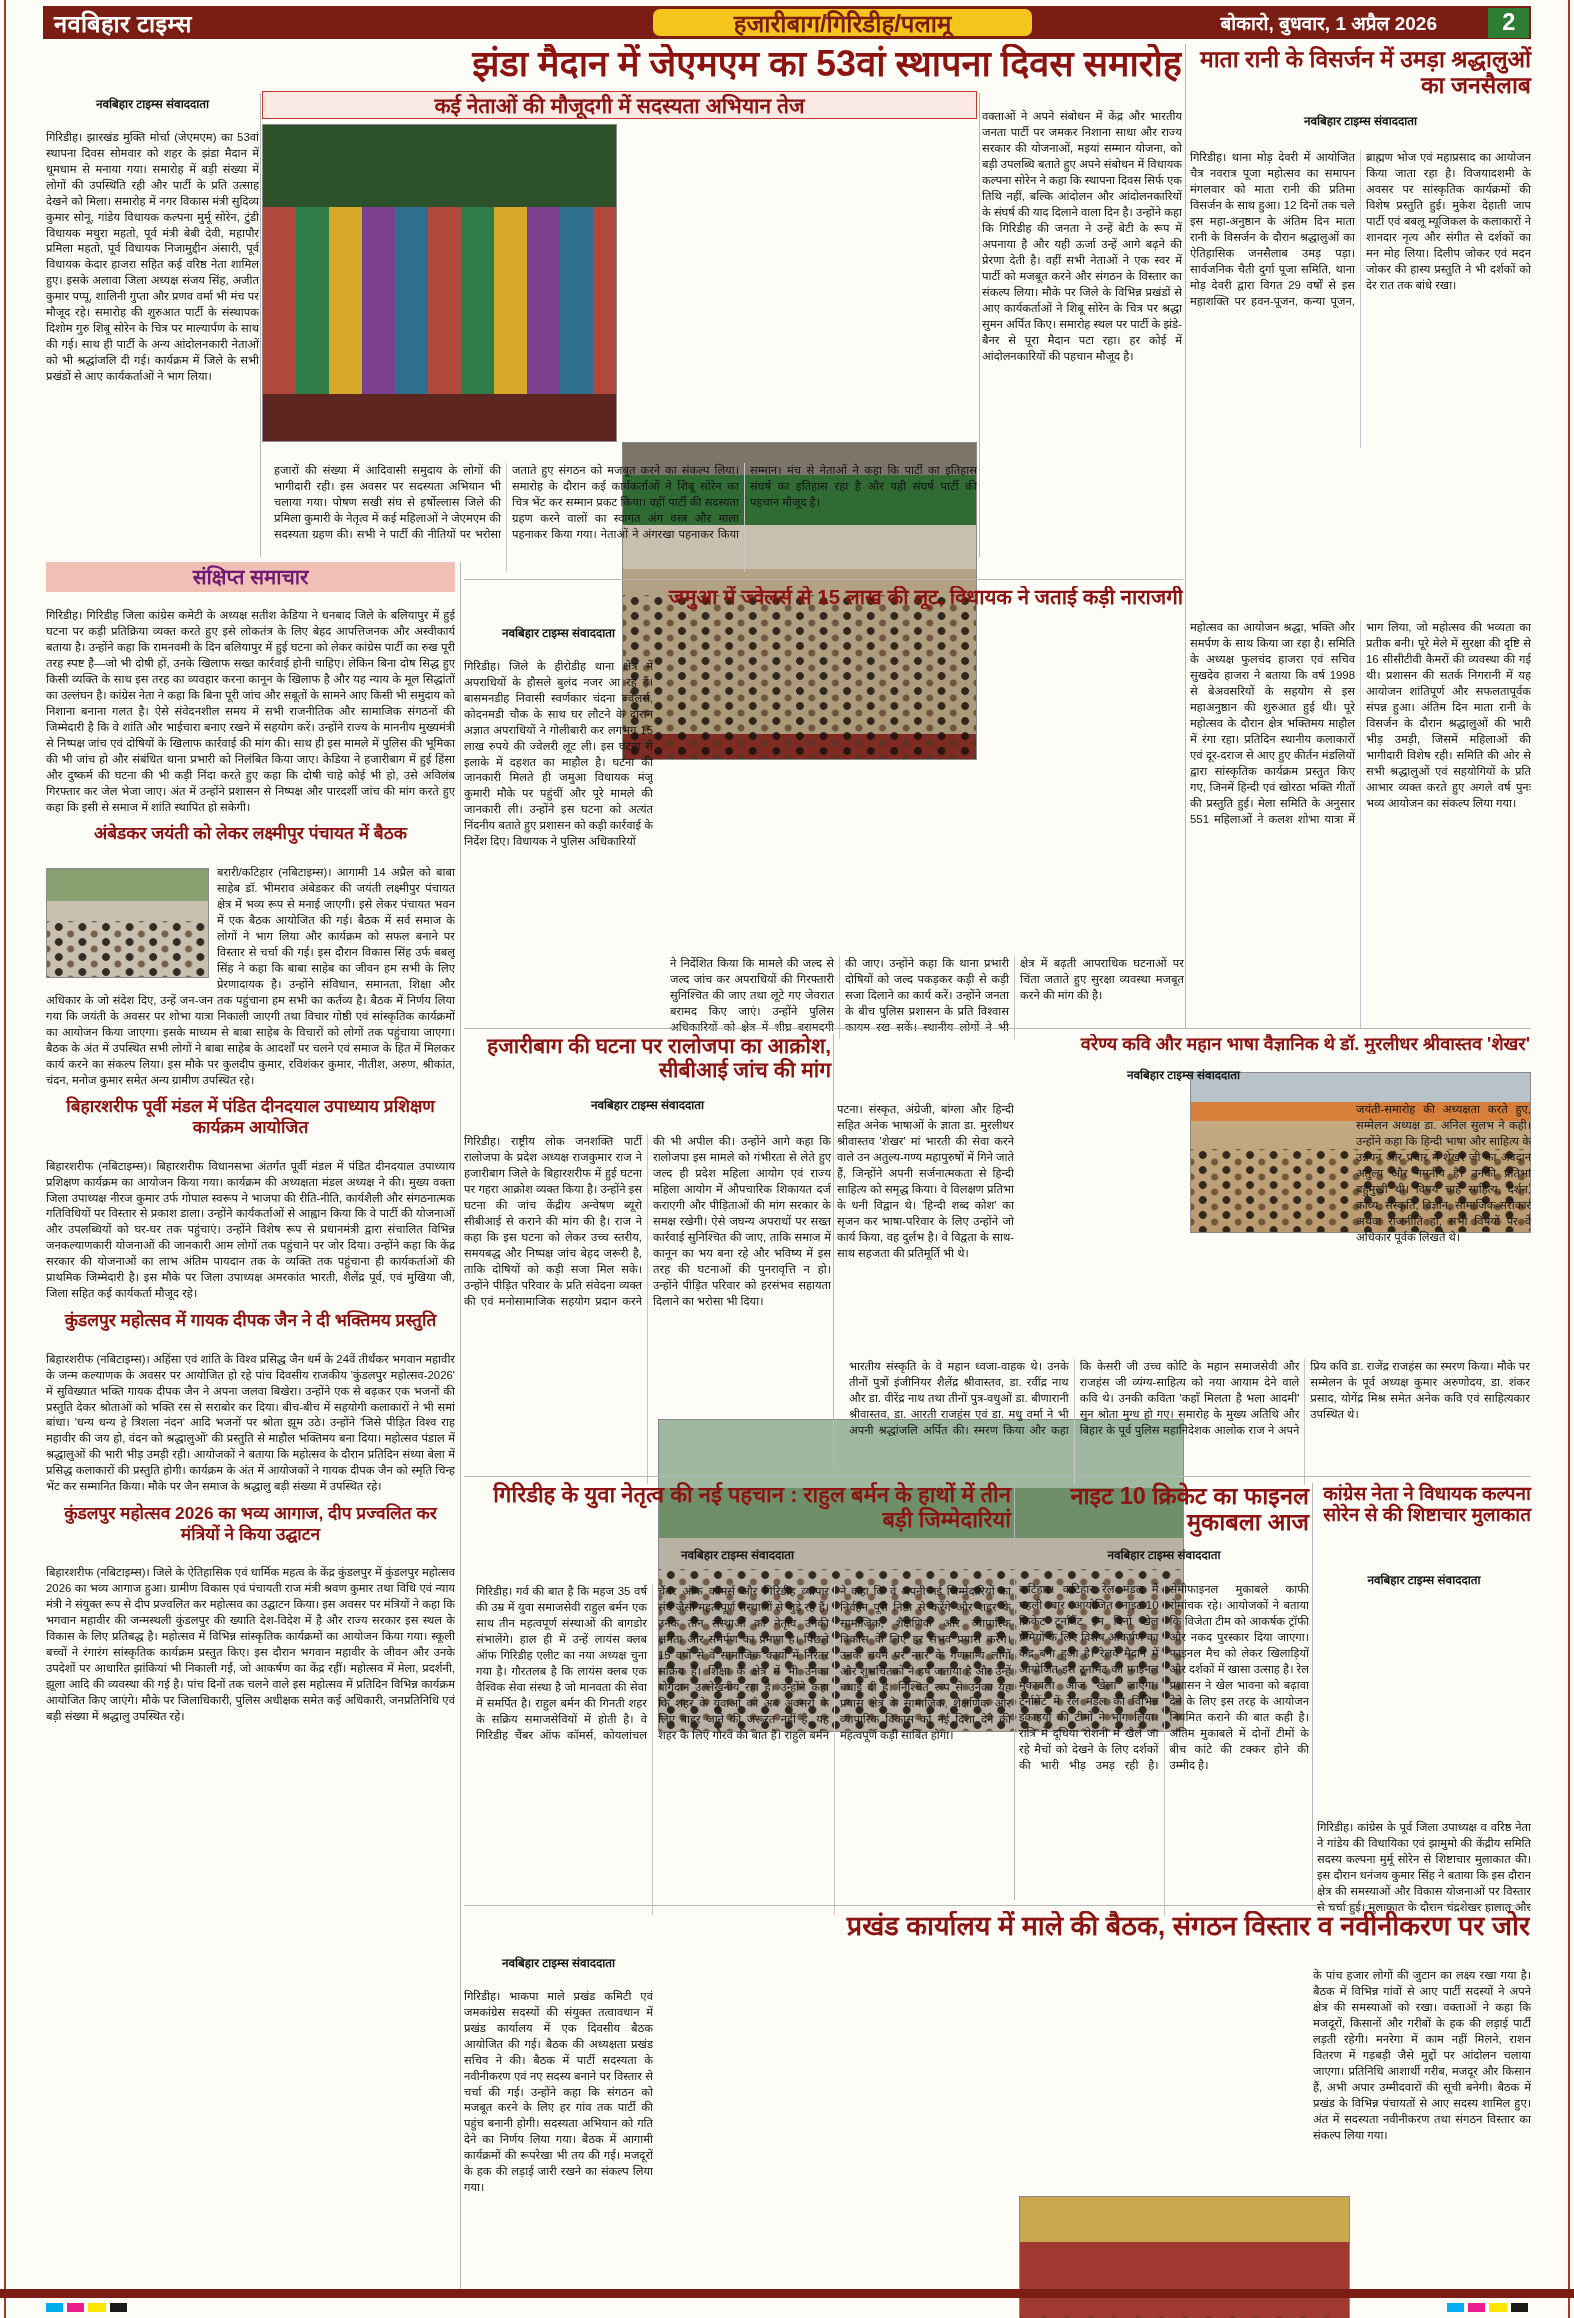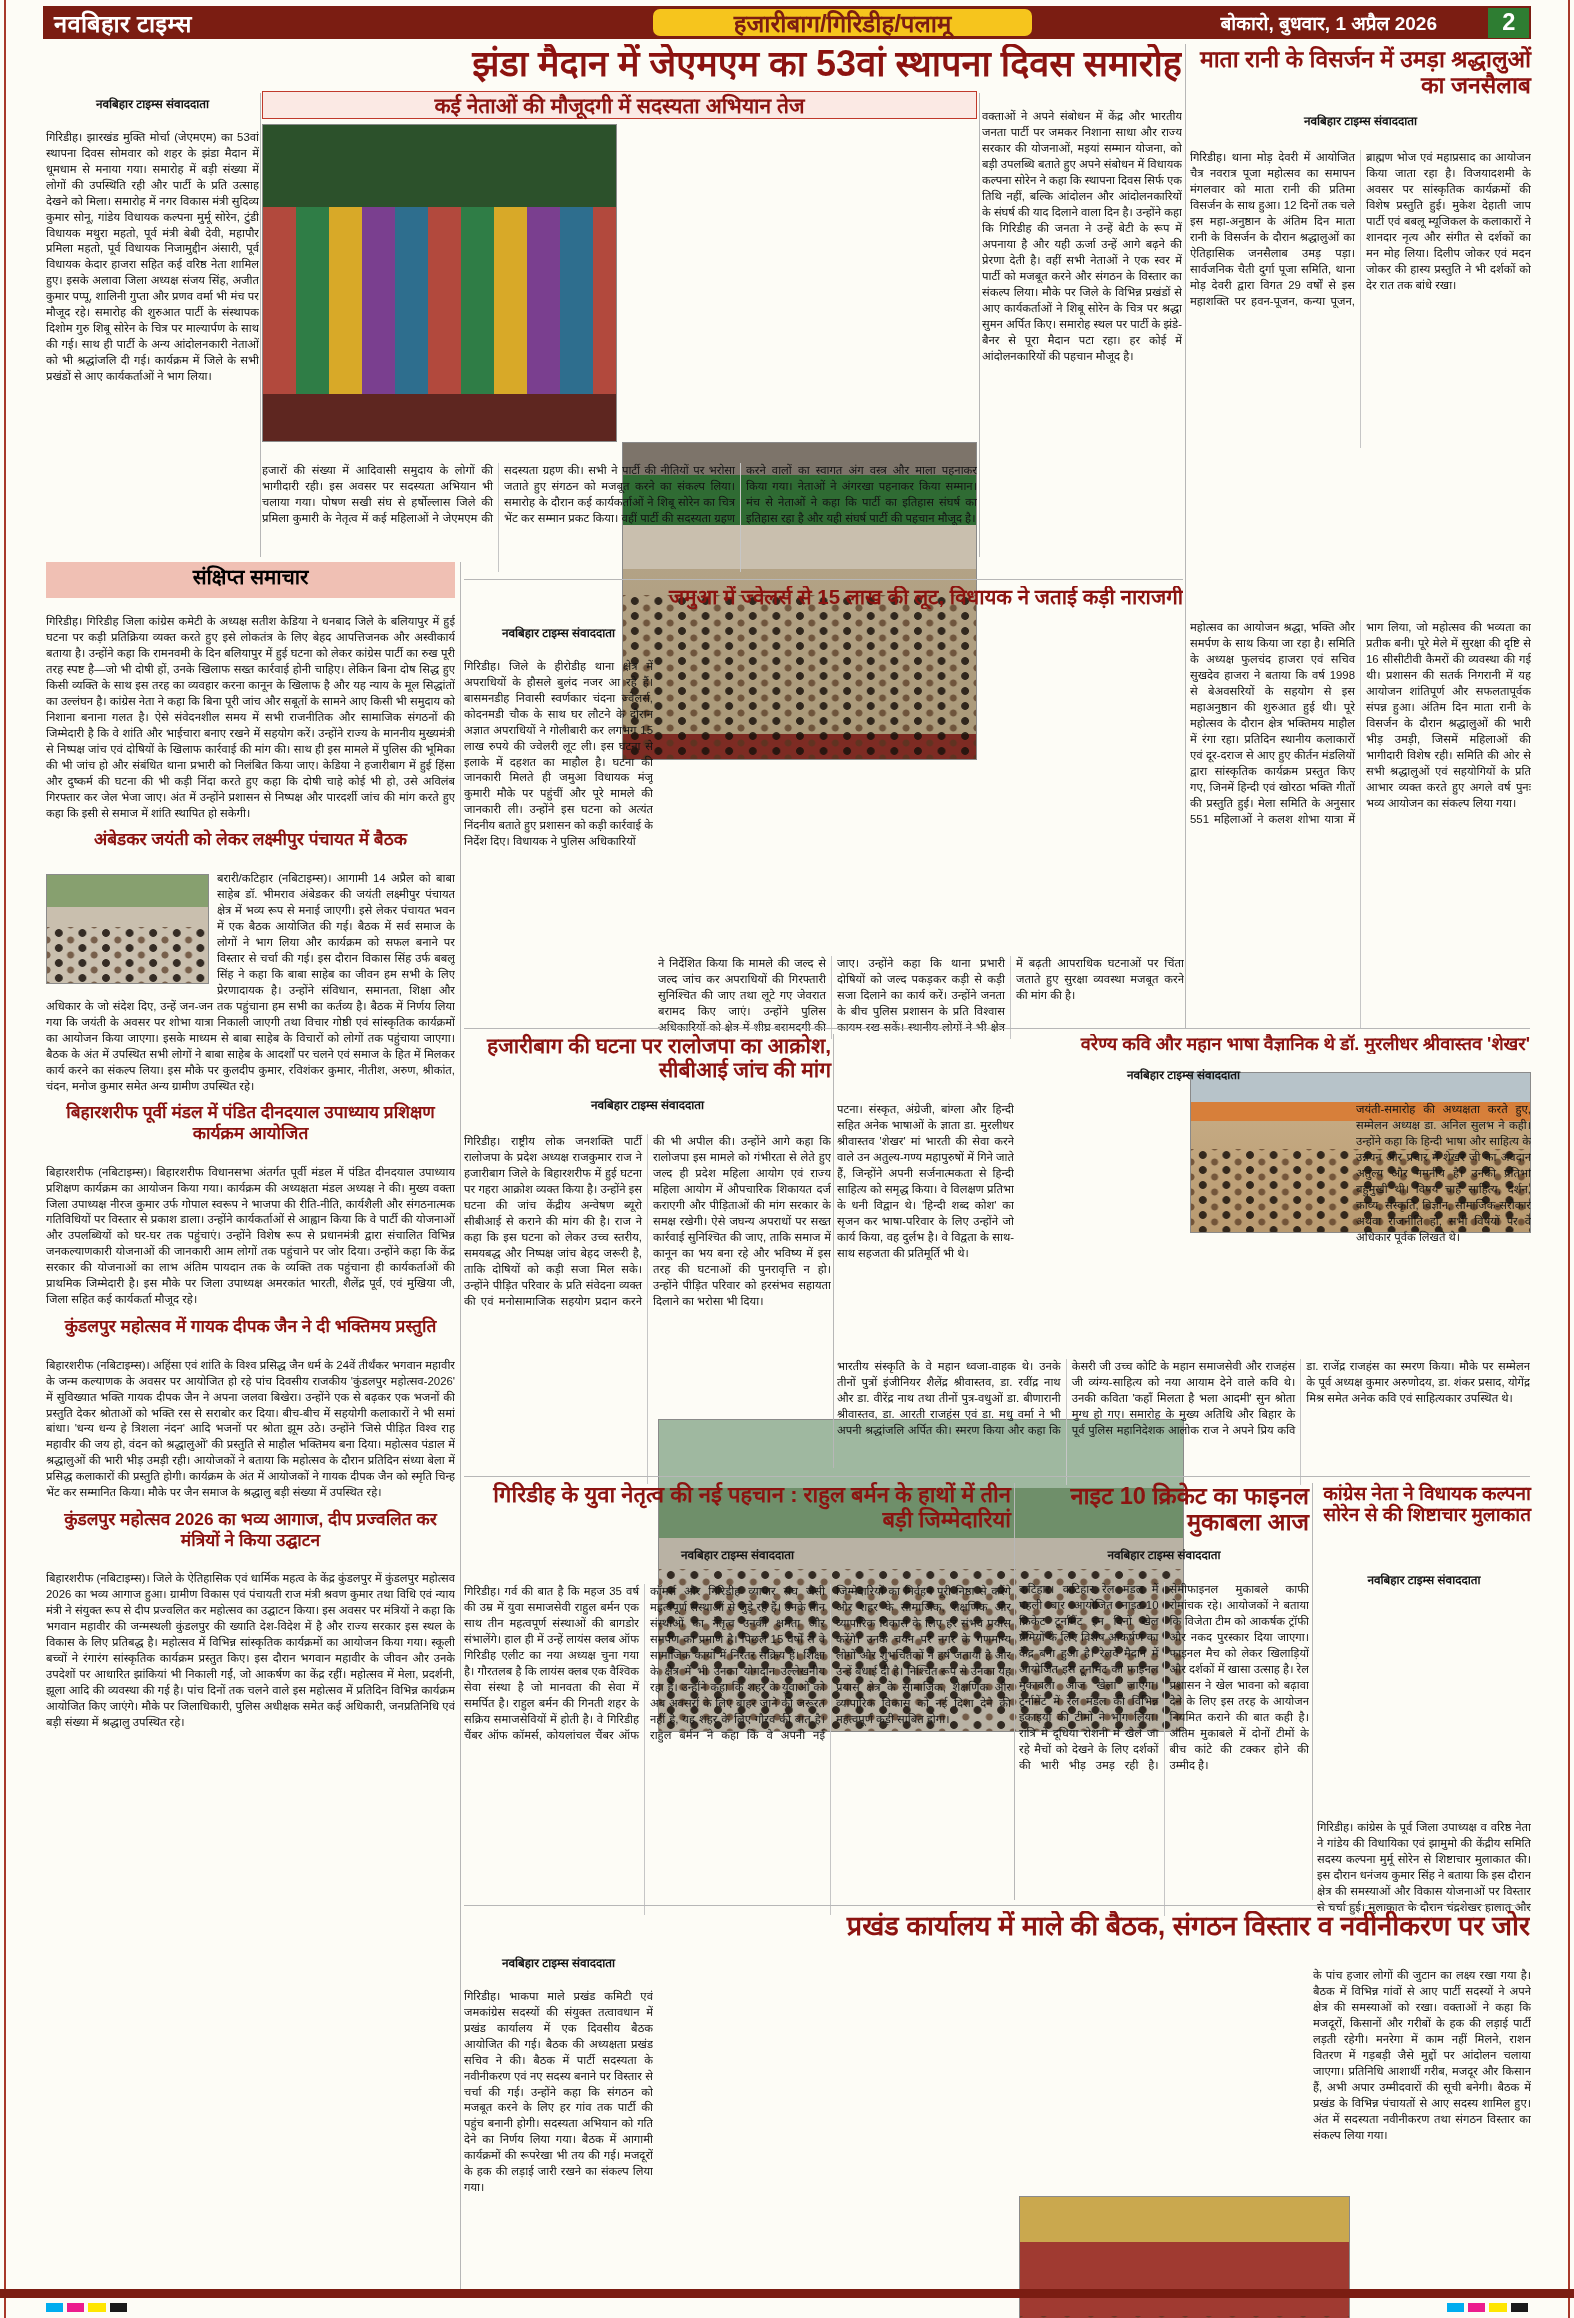--- a/index.html
+++ b/index.html
@@ -12,32 +12,32 @@
   .m-paper { font-size:23.6px; font-weight:bold; margin-left:11px; letter-spacing:0.4px; }
   .m-edition { position:absolute; left:610px; width:379px; height:27px; top:3.1px; background:#f6c51d; color:#7b1d12; font-weight:bold; font-size:24px; display:flex; align-items:center; justify-content:center; border-radius:7px; }
   .m-date { position:absolute; right:94px; font-size:19px; font-weight:bold; }
   .m-page { position:absolute; right:1.6px; top:1.6px; width:41px; height:30px; background:#2e7d32; color:#fff; font-weight:bold; font-size:23.6px; display:flex; align-items:center; justify-content:center; }
   .hl { color:#8c1310; font-weight:bold; line-height:1.12; }
   .hl-center { text-align:right; }
   .nowrap { white-space:nowrap; overflow:hidden; }
   .byline { font-weight:bold; text-align:center; font-size:11.8px; color:#111; padding:1.6px 0 3.1px 0; }
   .bt { font-size:11.4px; line-height:1.4; text-align:justify; color:#141414; overflow:hidden;margin-top:16px; }
   .cols2 { column-count:2; column-gap:11px; column-rule:0.8px solid #c6c6c6; }
-  .cols3 { column-count:3; column-gap:11px; column-rule:0.8px solid #c6c6c6; }
+  .cols3 { column-count:3; column-gap:11px; column-rule:0.8px solid #c6c6c6;padding-left:12px; }
   .vline { position:absolute; width:0.8px; background:#b7b7b7; }
   .hline { position:absolute; height:0.8px; background:#b7b7b7; }
   .photo { position:relative; border:0.8px solid #8a8a8a; overflow:hidden; }
   .crowd::after { content:""; position:absolute; left:0; right:0; bottom:0; height:52%;
      background:
        radial-gradient(circle at 50% 40%, rgba(26,18,12,.85) 3.5px, transparent 4.3px) 0 0/23.6px 15px repeat,
        radial-gradient(circle at 50% 40%, rgba(84,54,32,.7) 3.1px, transparent 3.9px) 11.8px 7px/23.6px 15px repeat; }
   .subhead-box { border:1.6px solid #c0392b; background:#fbe9e4; color:#8c1310; font-weight:bold; font-size:21px;
      display:flex; align-items:center; justify-content:center; }
   .briefs-box { border-right:0; overflow:hidden; }
-  .briefs-bar { background:#f0c0b4; color:#000000; font-weight:bold; font-size:20.5px; text-align:center; height:36px; line-height:30px; }
+  .briefs-bar { background:#f0c0b4; color:#701a75; font-weight:bold; font-size:20.5px; text-align:center; height:30px; line-height:30px; }
   .brief-head { color:#8c1310; font-weight:bold; font-size:17.3px; line-height:1.2; text-align:center; padding:7.9px 3.1px 4.7px 3.1px; }
   .footer-strip { position:absolute; left:0; top:2289px; width:1574px; height:9.4px; background:#7b1d12; }
   .regmarks { position:absolute; top:2303px; display:flex; gap:3.9px; }
   .regmarks span { width:17.3px; height:9.4px; display:block; }
 </style>
 </head>
 <body>
 
 <div class="page">
 

